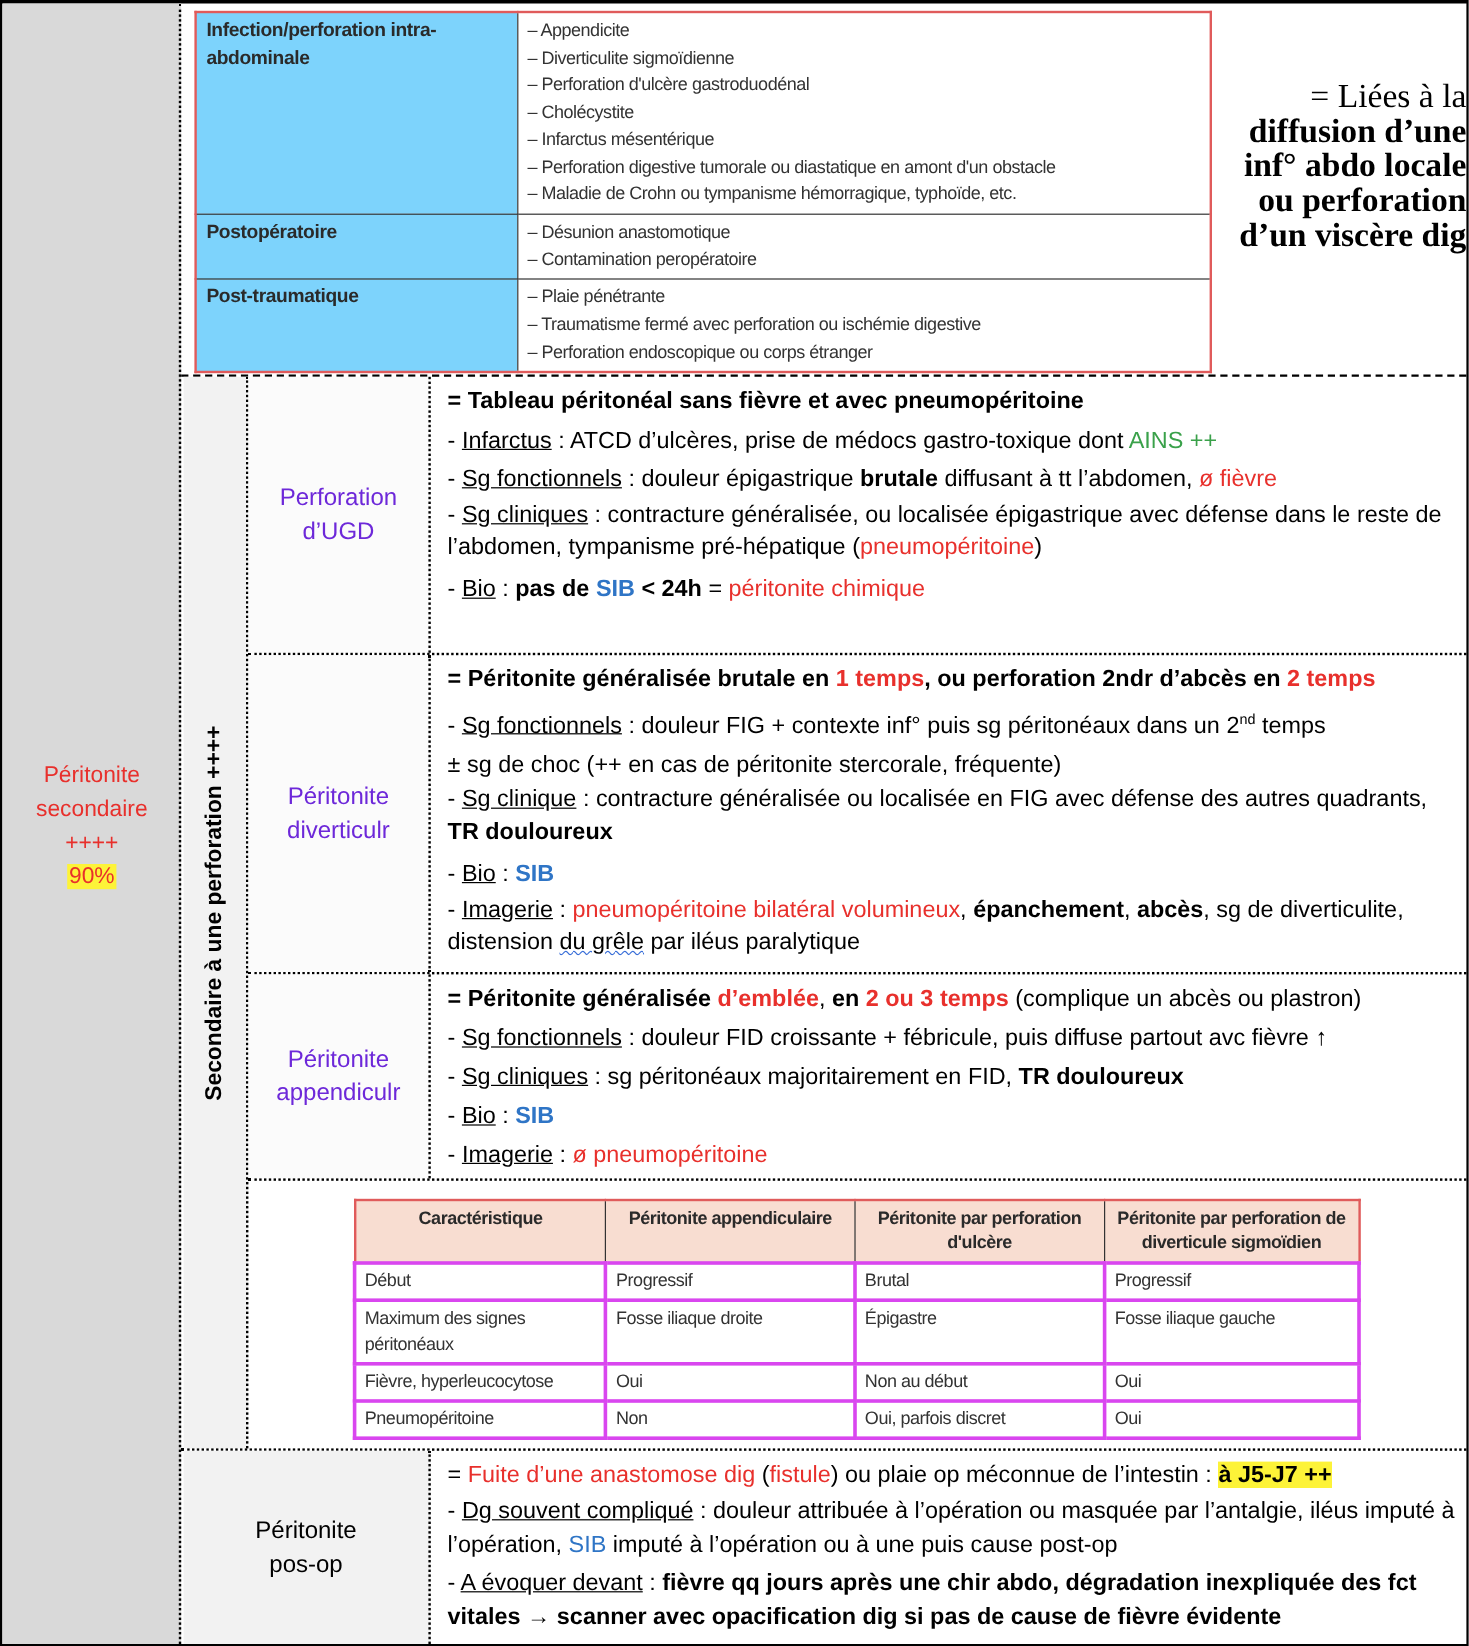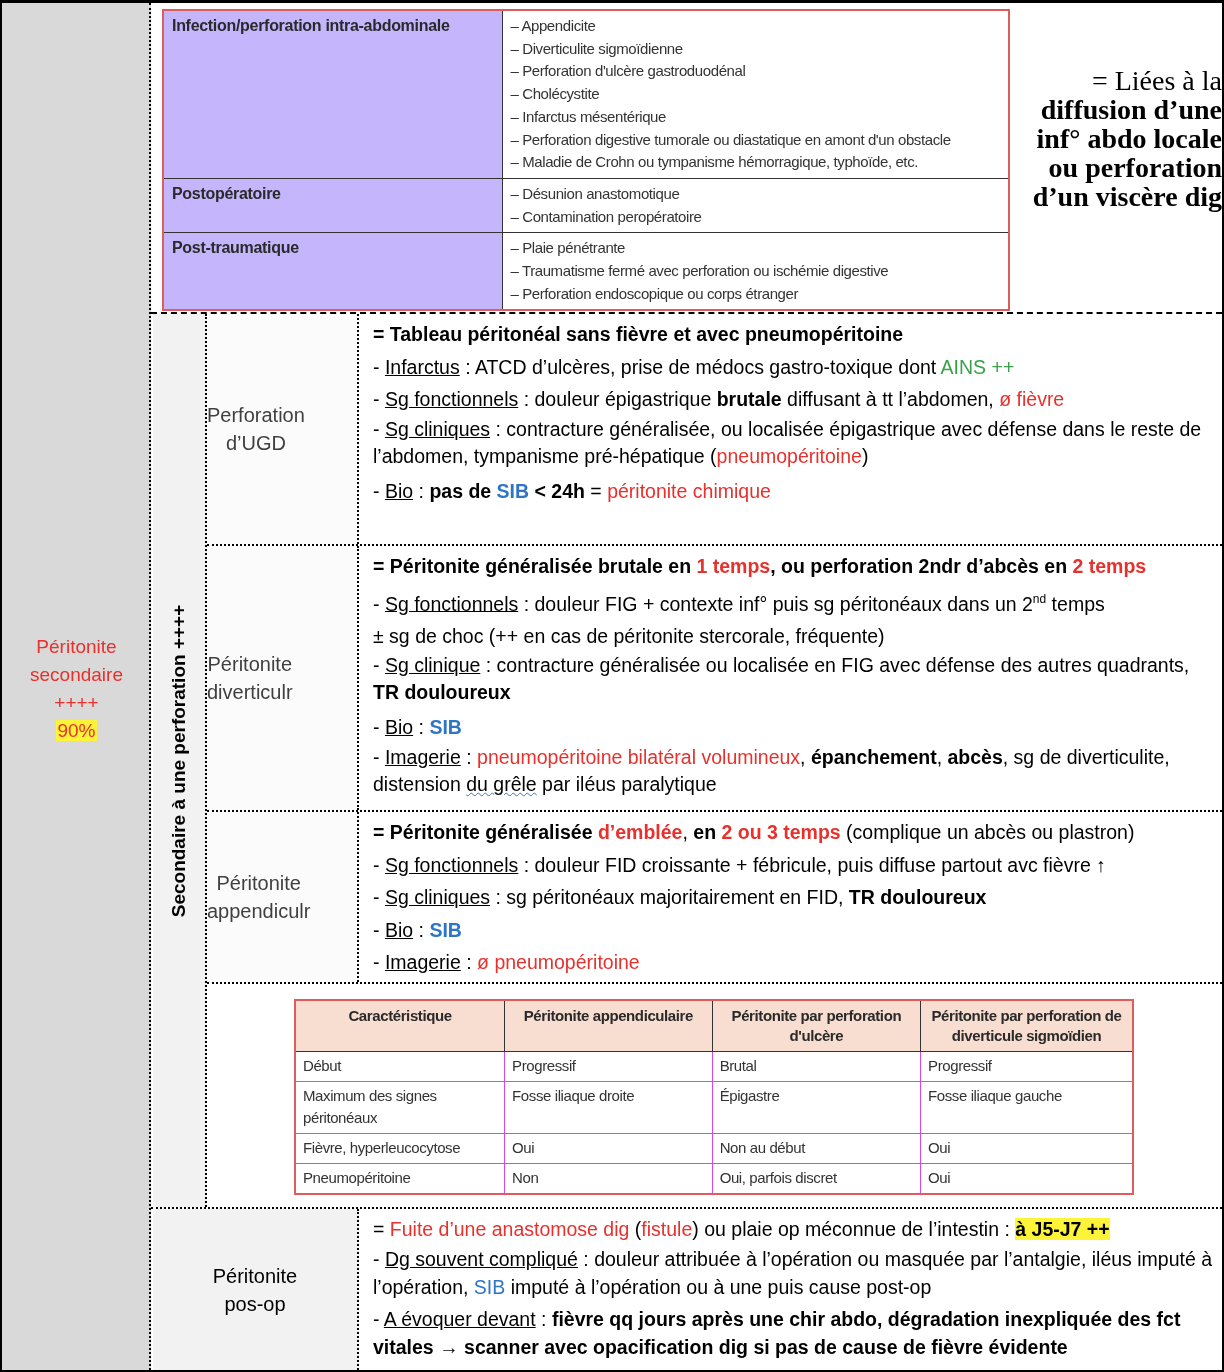--- a/index.html
+++ b/index.html
@@ -12,57 +12,57 @@
   .left-col { position: absolute; left: 2px; top: 3px; width: 149px; height: 1367px;
               background: #d9d9d9; border-right: 2px dotted #000; }
   .left-label { position: absolute; left: 0; top: 630px; width: 149px; text-align: center;
                 font-size: 19px; line-height: 28px; color: #e8302c; font-family: "Liberation Sans", sans-serif; }
   .left-label .pct { background: #fdf338; padding: 0 1px; }
 
   .cause-table { position: absolute; left: 162px; top: 9px; width: 848px; height: 296px;
                  border: 2px solid #e05b5b; border-collapse: collapse; font-family: "Liberation Sans", sans-serif;
                  font-size: 15px; color: #333; }
   .cause-table td { border: 1px solid #333; vertical-align: top; padding: 4px 8px; line-height: 22.7px; }
-  .cause-table td.cat { background: #c4b5fd; width: 339px; font-weight: bold; color: #2a2a2a; font-size: 16px; letter-spacing: -0.3px; }
+  .cause-table td.cat { background: #7dd3fc; width: 268px; font-weight: bold; color: #2a2a2a; font-size: 16px; letter-spacing: -0.3px; }
   .cause-table td.items { background: #fff; letter-spacing: -0.4px; transform-origin: left; }
   .cause-table .item { white-space: nowrap; font-stretch: condensed; }
 
   .side-note { position: absolute; left: 1026px; top: 66px; width: 196px; text-align: right;
                font-family: Liberation Serif, serif; font-size: 28px; line-height: 29px; }
 
   .sep-dashed { position: absolute; left: 151px; width: 1071px; border-top: 2px dashed #000; }
 
   .vert-col { position: absolute; left: 153px; top: 314px; width: 54px; height: 893px;
               background: #f2f2f2; border-right: 2px dotted #000; }
   .vert-label { position: absolute; left: 50%; top: 50%; transform: translate(-50%,-50%) rotate(-90deg);
                 white-space: nowrap; font-family: "Liberation Sans", sans-serif; font-weight: bold; font-size: 19px; }
 
   .row { position: absolute; left: 207px; width: 1015px; }
   .row .name { position: absolute; left: 0; top: 0; bottom: 0; width: 152px; background: #fbfbfb;
-               border-right: 2px dotted #000; display: flex; align-items: center; 
-               text-align: center; font-family: "Liberation Sans", sans-serif; font-size: 20px; line-height: 28px; color: #404040; }
+               border-right: 2px dotted #000; display: flex; align-items: center; justify-content: center;
+               text-align: center; font-family: "Liberation Sans", sans-serif; font-size: 20px; line-height: 28px; color: #6d28d9; }
   .row .content { position: absolute; left: 166px; right: 4px; top: 4px; font-family: "Liberation Sans", sans-serif;
                   font-size: 19.5px; line-height: 32.5px; }
   .row .content .line { white-space: nowrap; }
   .row .content .line.wrap { white-space: normal; line-height: 27px; margin-bottom: 5px; }
   .row-border { position: absolute; left: 207px; width: 1015px; border-top: 2px dotted #000; }
 
   .red { color: #e8302c; }
   .green { color: #3aa14a; }
   .blue { color: #2f75c6; }
   .bold { font-weight: bold; }
   .u { text-decoration: underline; }
   .hl { background: #fdf338; }
   .squig { text-decoration: underline wavy #3a6fd8; text-decoration-thickness: 1px; }
 
   .cmp-table { position: absolute; left: 294px; top: 999px; width: 840px; border: 2px solid #e05b5b;
                border-collapse: collapse; font-family: "Liberation Sans", sans-serif; font-size: 15px; color: #333; letter-spacing: -0.4px; }
   .cmp-table th { background: #f8ddd1; text-align: center; font-weight: bold; color: #2a2a2a; vertical-align: top;
                   padding: 5px 7px; line-height: 20px; border: 1px solid #333; height: 50px; }
-  .cmp-table td { border: 1px solid #d946ef; padding: 3px 7px; line-height: 22px; vertical-align: top; }
+  .cmp-table td { border: 3px solid #d946ef; padding: 3px 7px; line-height: 22px; vertical-align: top; }
 
   .postop { position: absolute; left: 153px; top: 1209px; width: 1069px; height: 161px; }
   .postop .name { position: absolute; left: 0; top: 0; bottom: 0; width: 206px; background: #f2f2f2;
                   border-right: 2px dotted #000; display: flex; align-items: center; justify-content: center;
                   text-align: center; font-family: "Liberation Sans", sans-serif; font-size: 20px; line-height: 28px; }
   .postop .content { position: absolute; left: 220px; right: 4px; top: 4px; font-family: "Liberation Sans", sans-serif;
                      font-size: 19.5px; line-height: 32px; }
   .postop .content .line.wrap { white-space: normal; line-height: 28px; margin-bottom: 4px; }
   .postop .content .line { white-space: nowrap; }
 </style>

